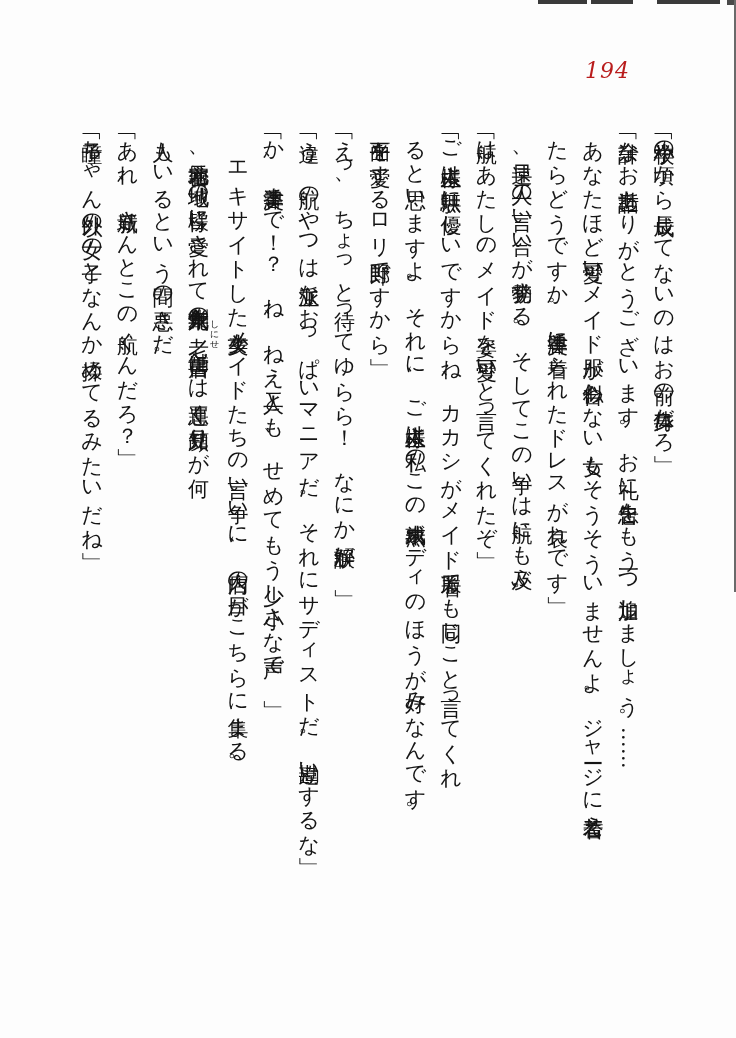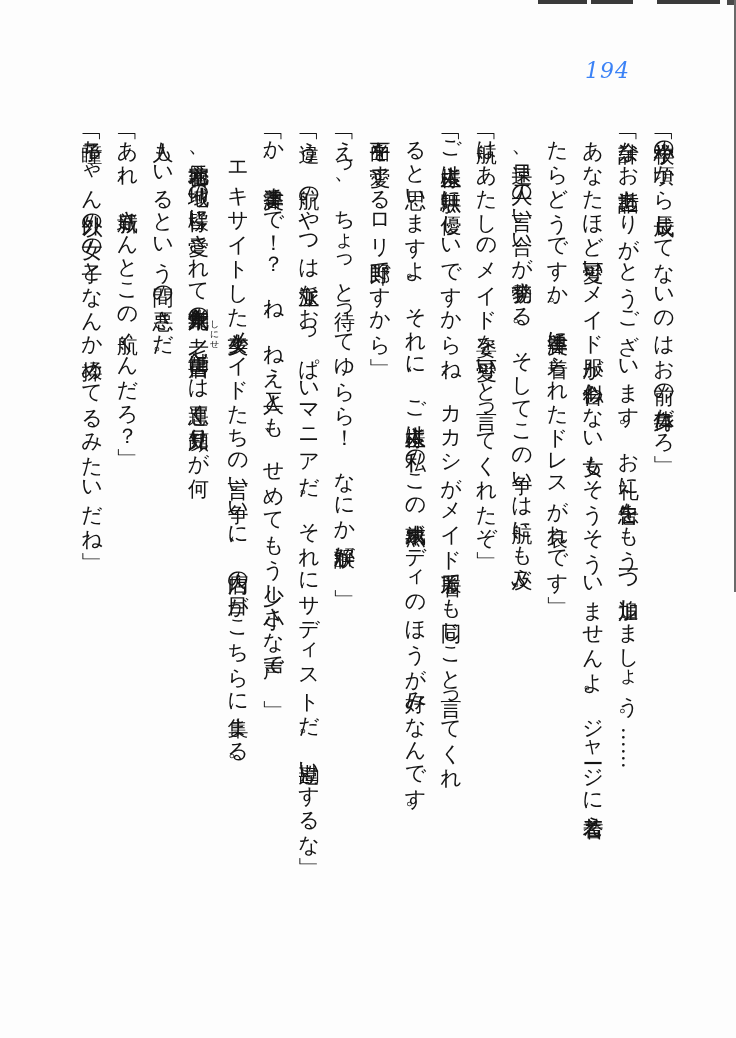--- a/index.html
+++ b/index.html
@@ -34,21 +34,21 @@
     height: 592px;
     background: #6a6a6a;
   }
   .page-number {
     position: absolute;
     left: 585px;
     top: 58px;
     font-size: 22px;
     font-style: italic;
     letter-spacing: 1px;
-    color: #3b82f6;
+    color: #b91c1c;
   }
   .text-block {
     position: absolute;
     top: 126px;
     right: 55px;
     height: 814px;
     writing-mode: vertical-rl;
     text-orientation: mixed;
     font-size: 21px;
     letter-spacing: 0.2px;

